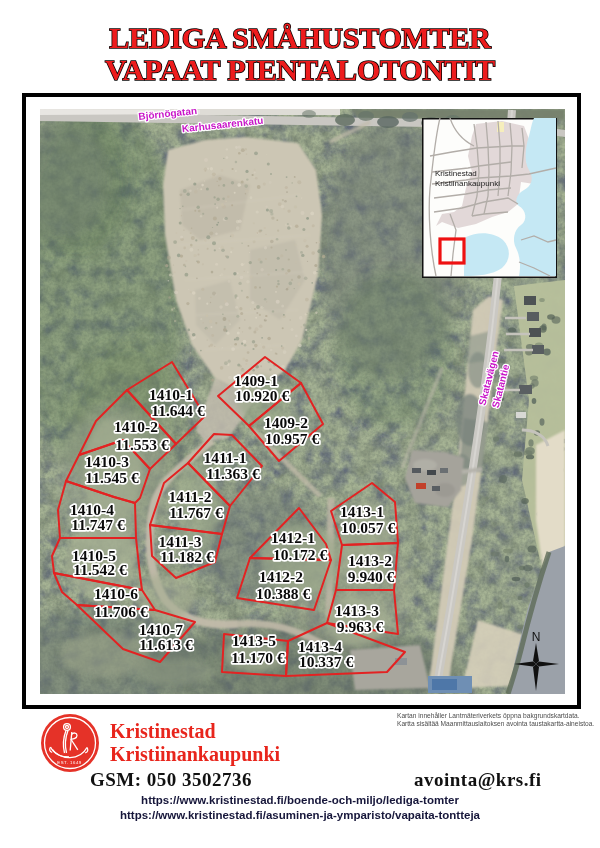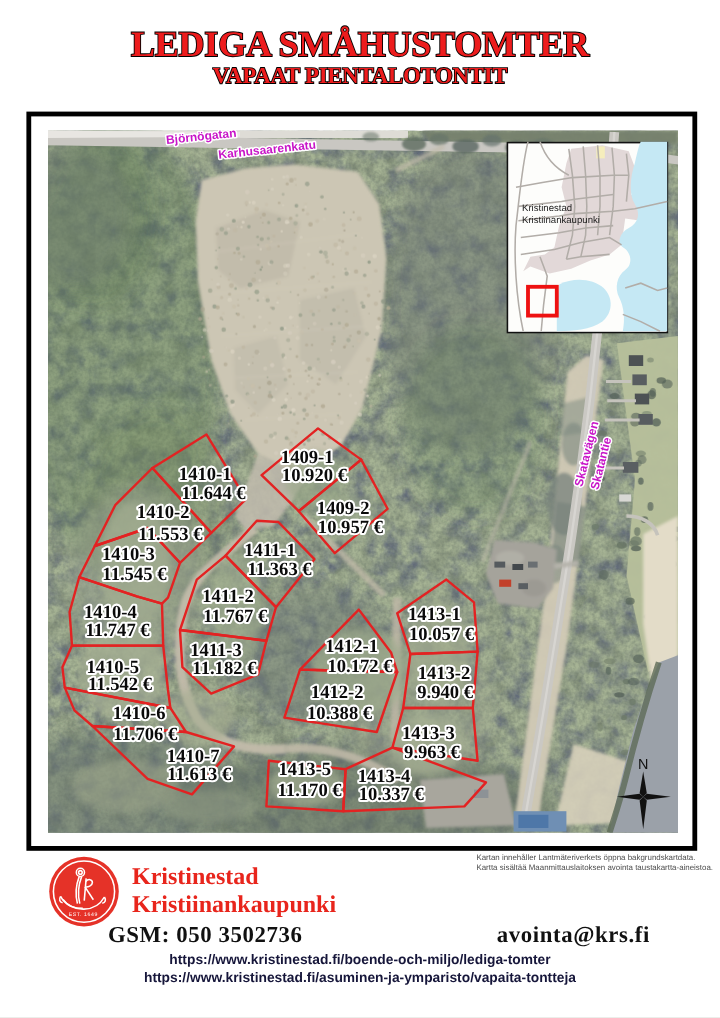--- a/index.html
+++ b/index.html
@@ -1,20 +1,20 @@
 <!DOCTYPE html>
 <html><head><meta charset="utf-8">
 <style>
 html,body{margin:0;padding:0;width:600px;height:848px;background:#fff;overflow:hidden}
 body{font-family:"Liberation Sans",sans-serif;position:relative}
 .title{position:absolute;left:0;width:600px;text-align:center;
  font-family:"Liberation Serif",serif;font-weight:bold;color:#ed1c1d;
  -webkit-text-stroke:1.5px #000;paint-order:stroke}
 .t1{top:21px;font-size:30px;letter-spacing:-0.2px}
-.t2{top:52.5px;font-size:19px;letter-spacing:-0.2px}
+.t2{top:52.5px;font-size:30px;letter-spacing:-0.2px}
 .frame{position:absolute;left:22px;top:93px;width:551px;height:608px;border:4px solid #000;background:#fff}
 .plab{font-family:"Liberation Serif",serif;font-weight:bold;font-size:15.5px;fill:#0a0a0a;
  stroke:#fff;stroke-width:3.4px;paint-order:stroke;text-anchor:middle;stroke-linejoin:round}
 .street{font-family:"Liberation Sans",sans-serif;font-weight:bold;font-size:10px;fill:#c816c8;
  stroke:#fff;stroke-width:2.5px;paint-order:stroke;text-anchor:middle;stroke-linejoin:round}
 .cap{position:absolute;left:397px;top:712px;width:200px;font-size:6.6px;color:#4d4d4d;line-height:8.2px}
 .kr{position:absolute;left:110px;top:720px;font-family:"Liberation Serif",serif;font-weight:bold;
  font-size:20px;color:#e8251c;line-height:22.5px}
 .gsm{position:absolute;top:769px;font-family:"Liberation Serif",serif;font-weight:bold;font-size:19px;letter-spacing:0.5px;color:#111}
 .urls{position:absolute;left:0;top:793px;width:600px;text-align:center;font-weight:bold;

